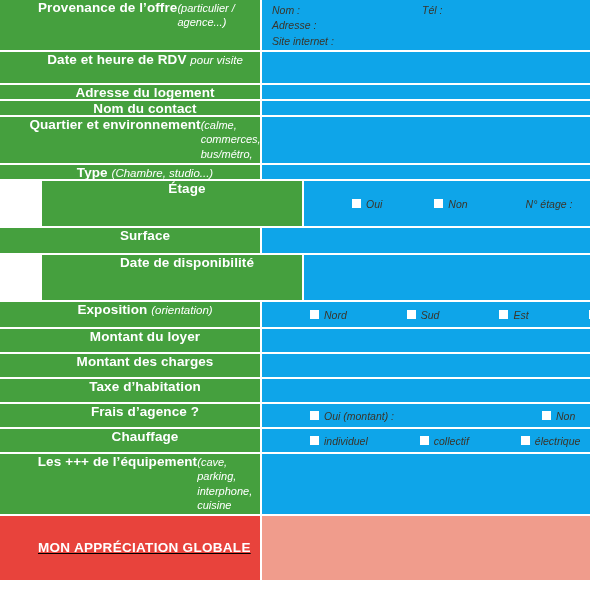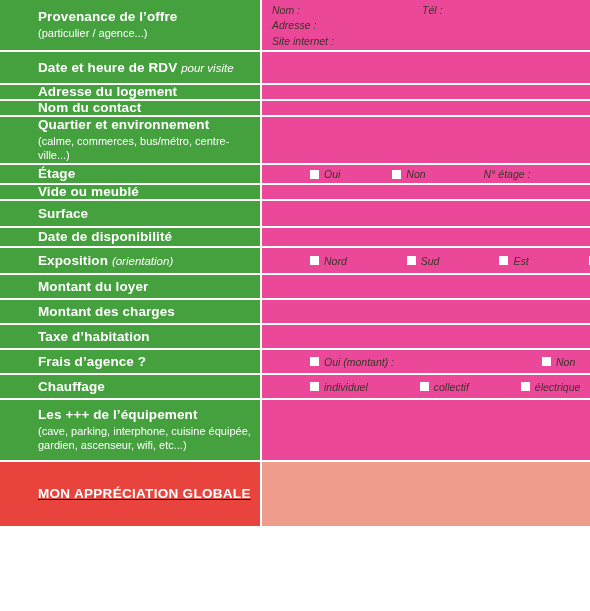--- a/index.html
+++ b/index.html
@@ -33,28 +33,28 @@
   .row:last-child { border-bottom: none; }
 
   .cell-label {
     width: 262px;
     flex: 0 0 262px;
     box-sizing: border-box;
     background: #45a03e;
     color: #ffffff;
     padding: 0 8px 0 38px;
     display: flex;
-    flex-direction: column;
+    flex-direction: row;
     justify-content: center;
     border-right: 2px solid #ffffff;
   }
   .cell-value {
     flex: 1 1 auto;
     box-sizing: border-box;
-    background: #ec4899;
+    background: #0ea5e9;
     position: relative;
     display: flex;
     align-items: center;
     padding: 0 10px;
   }
 
   .label-main {
     font-weight: bold;
     font-size: 13.5px;
     line-height: 1.18;
@@ -63,20 +63,21 @@
   }
 
   .label-inline {
     font-weight: normal;
     font-style: italic;
     font-size: 11.5px;
     letter-spacing: 0;
   }
 
   .label-sub {
+    font-style: italic;
     font-size: 11px;
     line-height: 1.3;
     margin-top: 1px;
     font-weight: normal;
   }
 
   
   .val-text {
     font-style: italic;
     font-size: 10.5px;
@@ -140,21 +141,21 @@
     letter-spacing: 0.3px;
     color: #ffffff;
   }
 
   
   .h-52 { height: 52px; }
   .h-33 { height: 33px; }
   .h-30 { height: 16px; }
   .h-42 { height: 48px; }
   .h-27 { height: 27px; }
-  .h-29 { height: 20px; }
+  .h-29 { height: 47px; padding-left: 42px; }
   .h-25 { height: 25px; }
   .h-62 { height: 62px; }
   .h-64 { height: 64px; text-decoration: underline; }
 </style>
 </head>
 <body>
 
 <div id="form-table">
 
   <div class="row h-52">
@@ -200,20 +201,26 @@
   </div>
 
   <div class="row h-42">
     <div class="cell-label">
       <div class="label-main">Quartier et environnement</div>
       <div class="label-sub">(calme, commerces, bus/métro, centre-ville...)</div>
     </div>
     <div class="cell-value"></div>
   </div>
 
+  <div class="row h-30">
+    <div class="cell-label">
+      <div class="label-main"><span>Type</span> <span class="label-inline">(Chambre, studio...)</span></div>
+    </div>
+    <div class="cell-value"></div>
+  </div>
 
   <div class="row h-29">
     <div class="cell-label">
       <div class="label-main">Étage</div>
     </div>
     <div class="cell-value">
       <div class="cb-row">
         <div class="cb-item">
           <span class="cb-box"></span>
           <span class="cb-label">Oui</span>
@@ -224,26 +231,20 @@
           <span class="cb-label">Non</span>
         </div>
         <span class="sp-58"></span>
         <span class="val-text">N° étage :</span>
         <span class="sp-88"></span>
         <span class="val-text">Ascenseur (oui / non) :</span>
       </div>
     </div>
   </div>
 
-  <div class="row h-30">
-    <div class="cell-label">
-      <div class="label-main">Vide ou meublé</div>
-    </div>
-    <div class="cell-value"></div>
-  </div>
 
   <div class="row h-27">
     <div class="cell-label">
       <div class="label-main">Surface</div>
     </div>
     <div class="cell-value"></div>
   </div>
 
   <div class="row h-29">
     <div class="cell-label">

